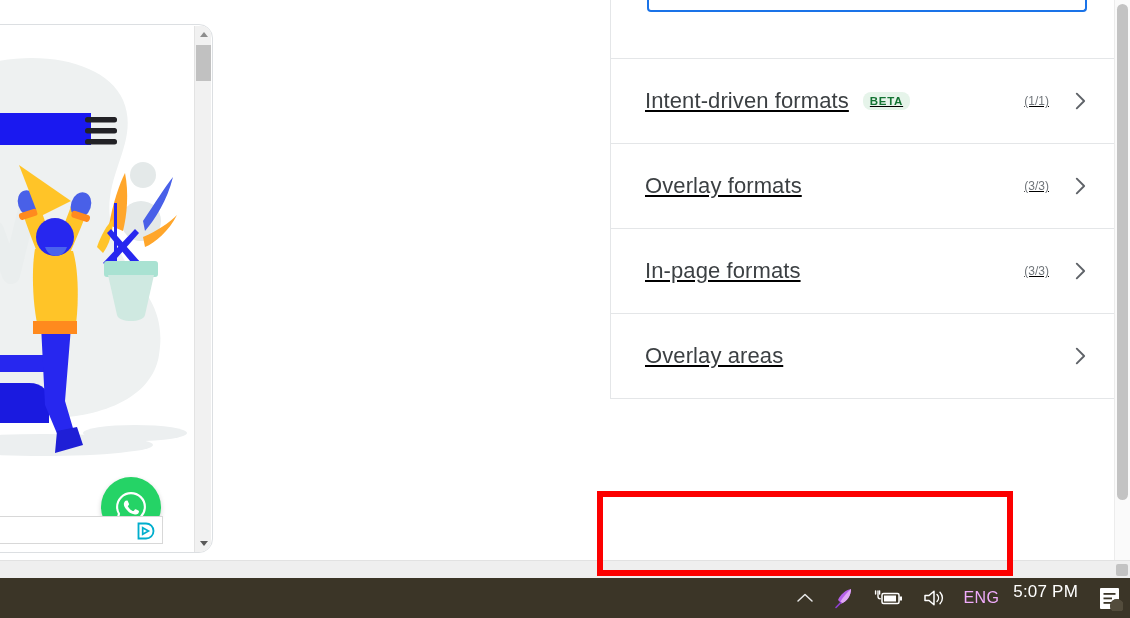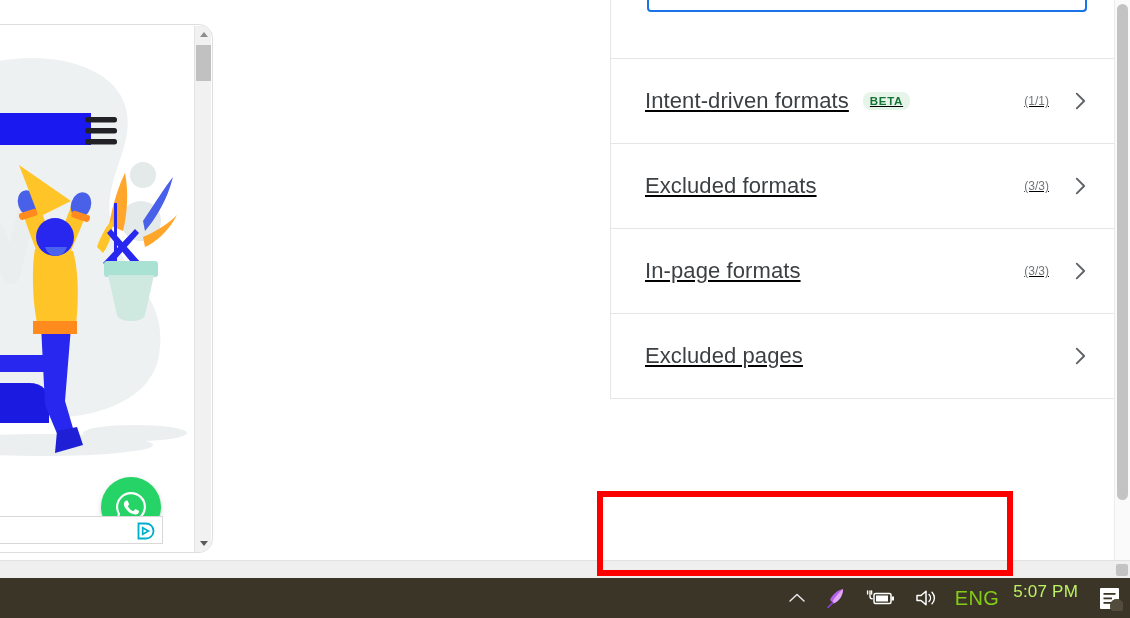--- a/index.html
+++ b/index.html
@@ -299,28 +299,28 @@
   }
   .tray-item {
     display: flex;
     align-items: center;
     justify-content: center;
     height: 40px;
     padding: 0 9px;
     cursor: pointer;
   }
   .tray-lang {
-    color: #84cc16;
-    font-size: 20px;
+    color: #f0abfc;
+    font-size: 16px;
     letter-spacing: .4px;
     padding: 0 10px 0 6px;
     cursor: pointer;
   }
   .tray-clock {
-    color: #bef264;
+    color: #ffffff;
     font-size: 17px;
     letter-spacing: .2px;
     padding: 0 12px 0 4px;
     text-align: center;
     cursor: pointer;
     white-space: nowrap;
     position: relative;
     top: -6px;
   }
   .tray-action {
@@ -456,39 +456,39 @@
         <span class="row-label">Intent-driven formats</span>
         <span class="badge">BETA</span>
         <span class="row-spacer"></span>
         <span class="row-count">(1/1)</span>
         <svg class="chev" viewBox="0 0 24 24">
           <path d="M8.5 4 L16.5 12 L8.5 20" fill="none" stroke="#5f6368" stroke-width="2.1" stroke-linecap="round" stroke-linejoin="round"></path>
         </svg>
       </div>
 
       <div class="row">
-        <span class="row-label">Excluded formats</span>
+        <span class="row-label">Overlay formats</span>
         <span class="row-spacer"></span>
         <span class="row-count">(3/3)</span>
         <svg class="chev" viewBox="0 0 24 24">
           <path d="M8.5 4 L16.5 12 L8.5 20" fill="none" stroke="#5f6368" stroke-width="2.1" stroke-linecap="round" stroke-linejoin="round"></path>
         </svg>
       </div>
 
       <div class="row">
         <span class="row-label">In-page formats</span>
         <span class="row-spacer"></span>
         <span class="row-count">(3/3)</span>
         <svg class="chev" viewBox="0 0 24 24">
           <path d="M8.5 4 L16.5 12 L8.5 20" fill="none" stroke="#5f6368" stroke-width="2.1" stroke-linecap="round" stroke-linejoin="round"></path>
         </svg>
       </div>
 
       <div class="row">
-        <span class="row-label">Excluded pages</span>
+        <span class="row-label">Overlay areas</span>
         <span class="row-spacer"></span>
 
         <svg class="chev" viewBox="0 0 24 24">
           <path d="M8.5 4 L16.5 12 L8.5 20" fill="none" stroke="#5f6368" stroke-width="2.1" stroke-linecap="round" stroke-linejoin="round"></path>
         </svg>
       </div>
 
 
     </div>
 

